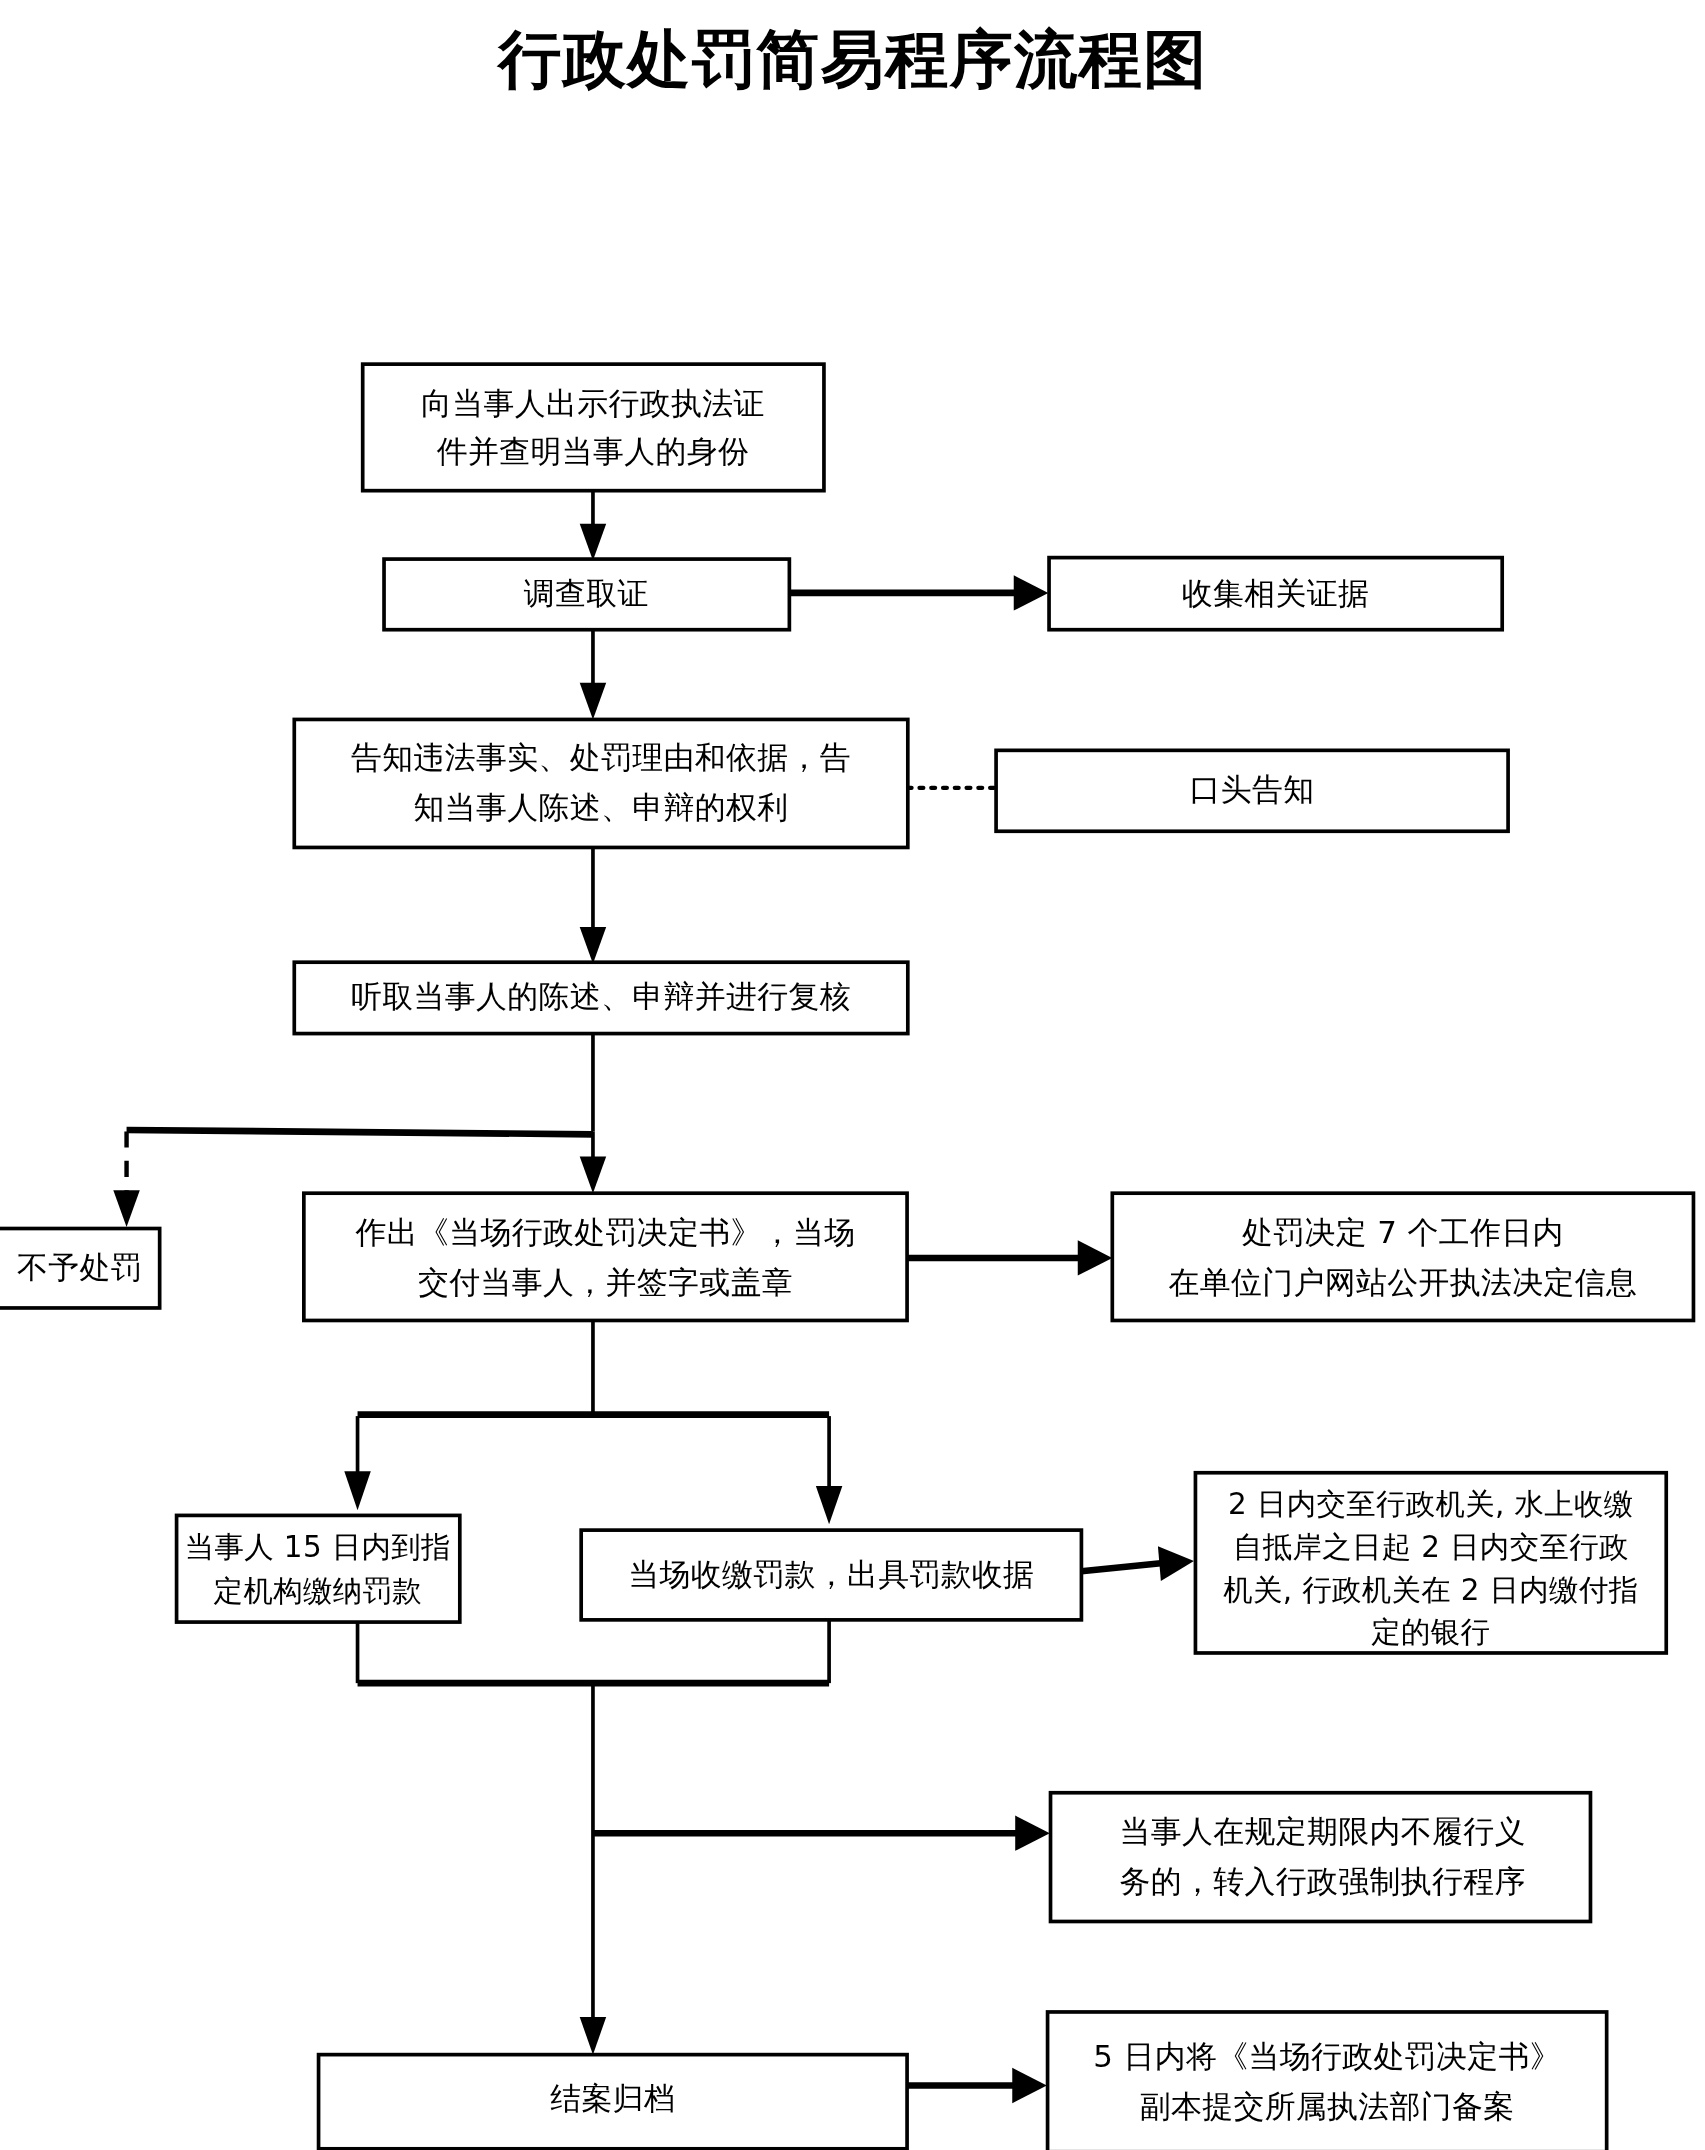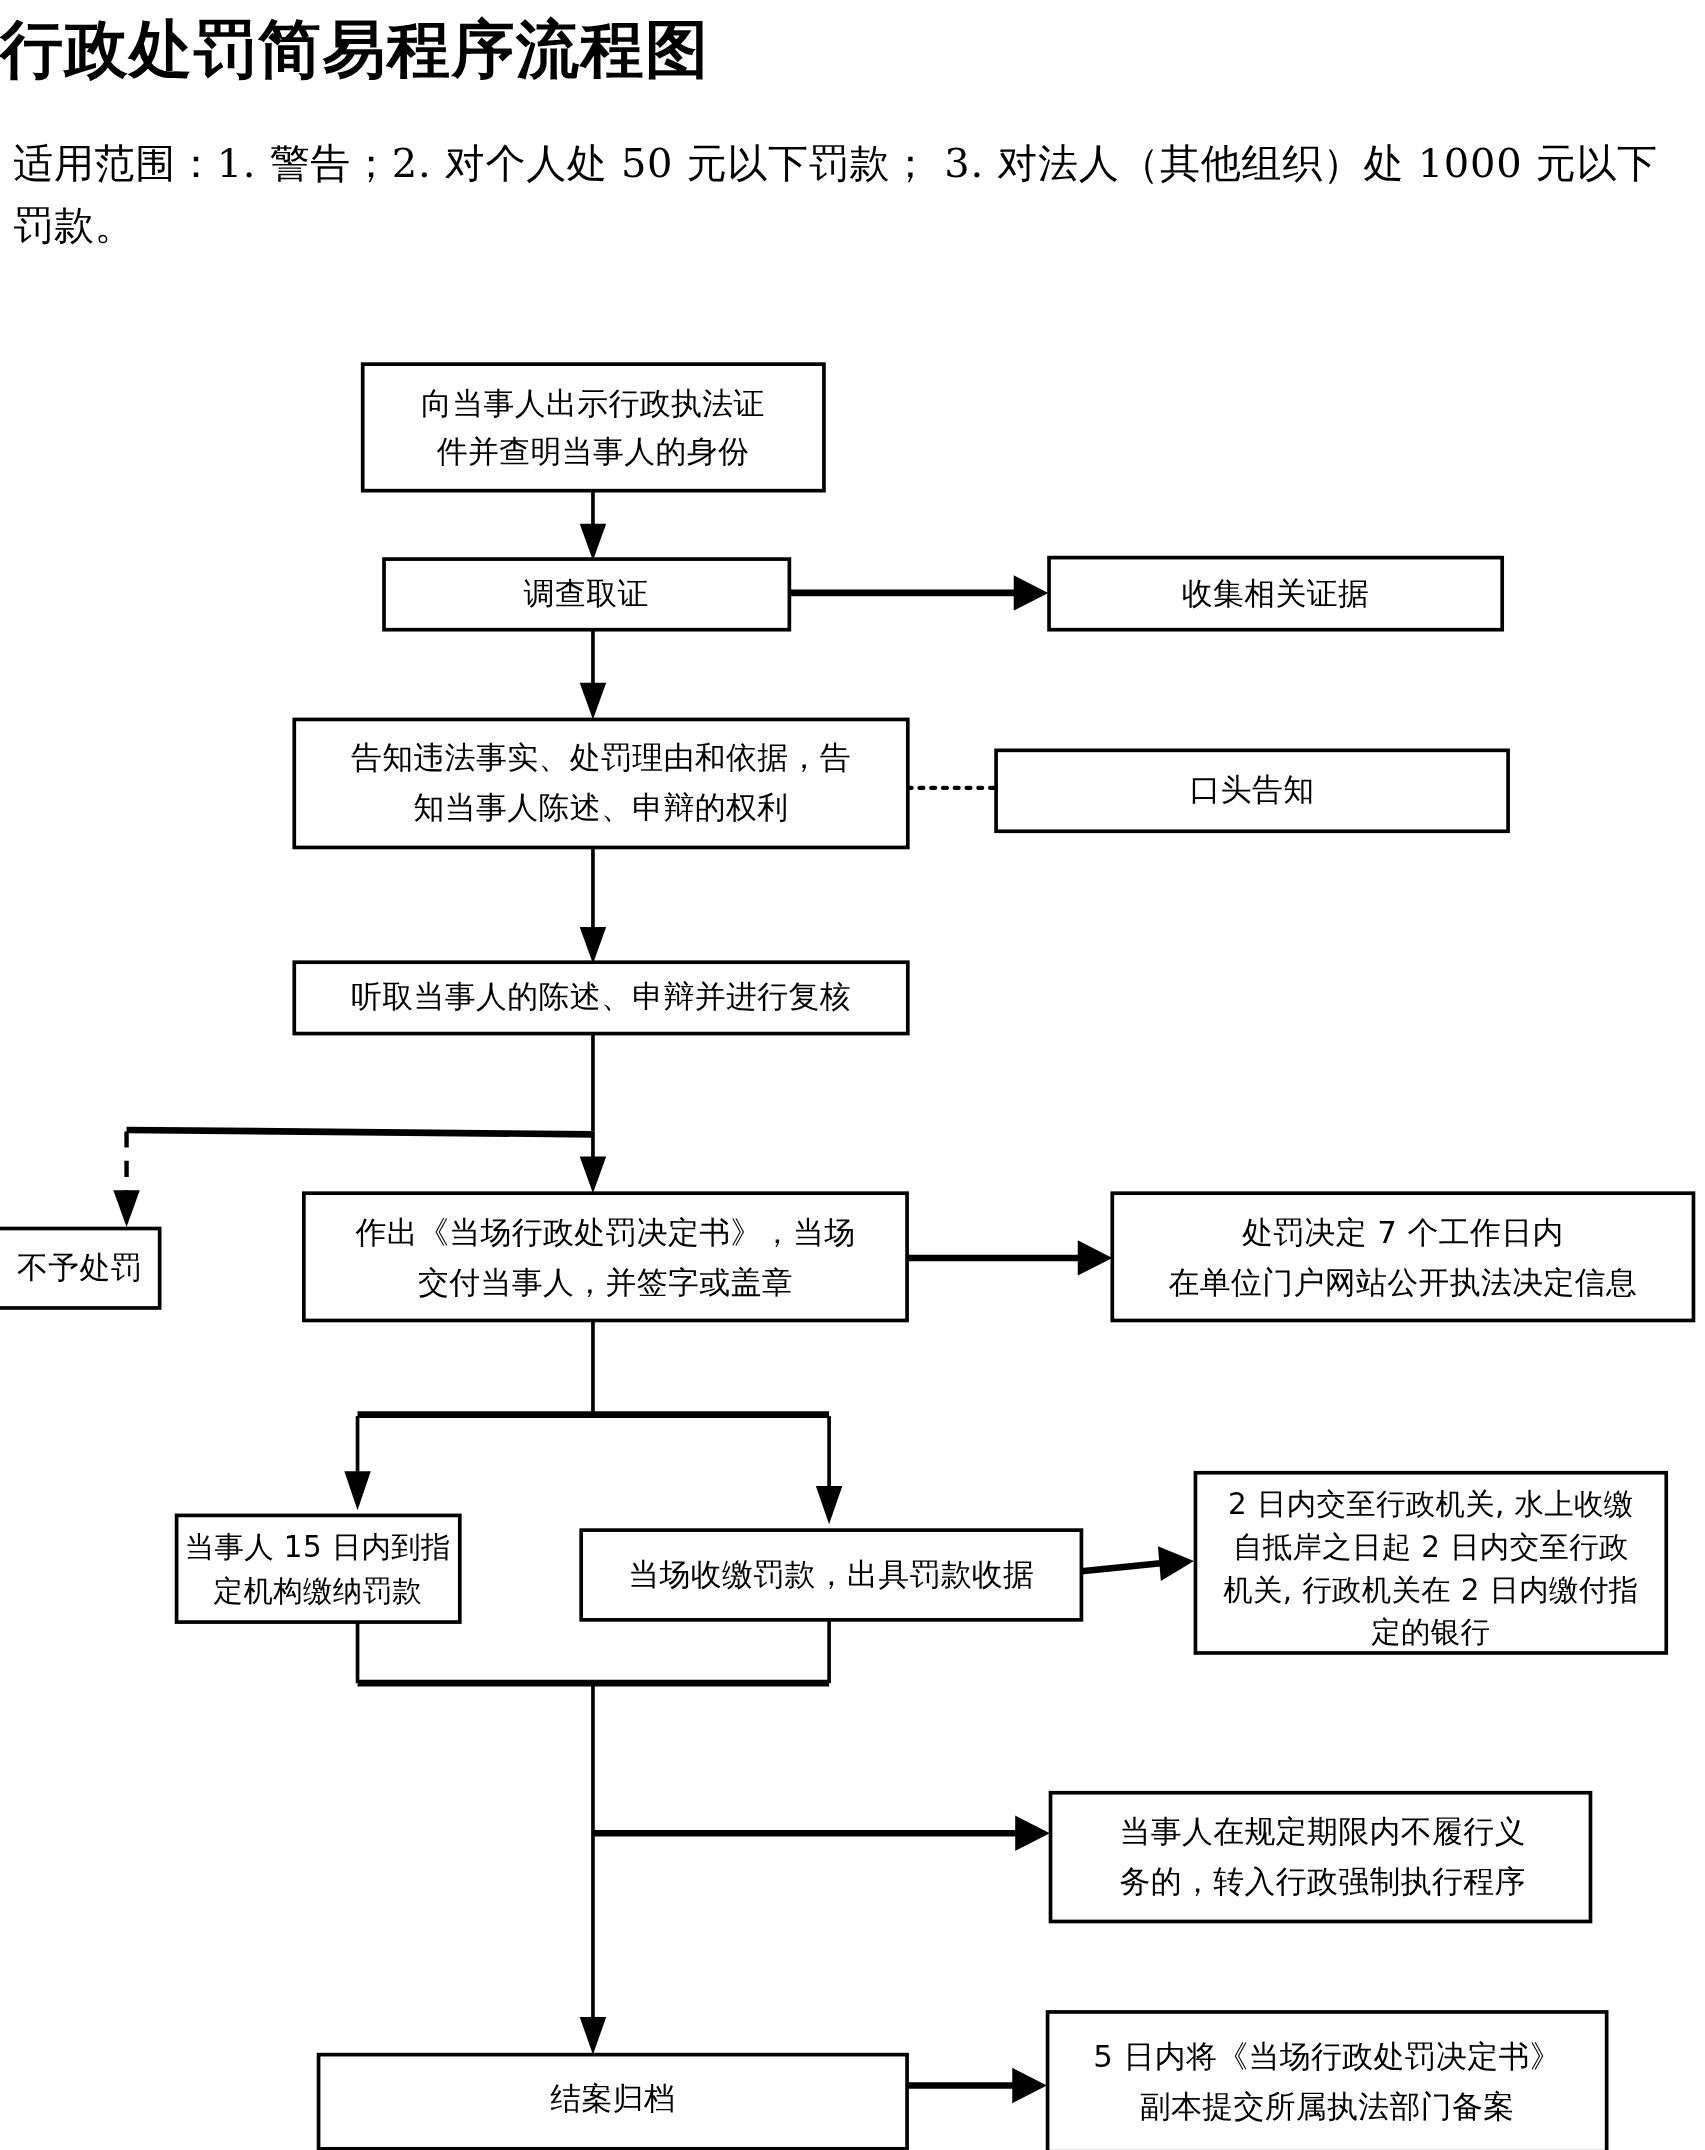--- a/index.html
+++ b/index.html
@@ -17,22 +17,23 @@
   }
   .page {
     position: absolute;
     left: 0; top: 0;
     width: 1706px;
     height: 2151px;
   }
   #doc-title {
     position: absolute;
     left: 0;
-    top: 13px;
-    width: 1706px;
+    top: 23px;
+    width: 1706px;
+    text-align: center;
     font-family: "DejaVu Serif", "Liberation Serif", serif;
     font-weight: bold;
     font-size: 63px;
     letter-spacing: 1.5px;
     line-height: 1.15;
     white-space: nowrap;
   }
   #scope-text {
     position: absolute;
     left: 13.2px;
@@ -84,21 +85,20 @@
   }
   .arrowhead { fill: #000000; stroke: none; }
 </style>
 </head>
 <body>
 
 <div class="page">
 
   <div id="doc-title">行政处罚简易程序流程图</div>
 
-  <div id="scope-text">适用范围：1. 警告；2. 对个人处 50 元以下罚款； 3. 对法人（其他组织）处 1000 元以下罚款。</div>
 
   <svg id="flow" viewBox="0 0 2319 2924">
 
     <g>
       <line class="conn thin" x1="806" y1="666" x2="806" y2="735"></line>
       <polygon class="arrowhead" points="806,762 788,712 824,712"></polygon>
     </g>
 
     <g>
       <line class="conn thick" x1="1073" y1="806" x2="1390" y2="806"></line>

